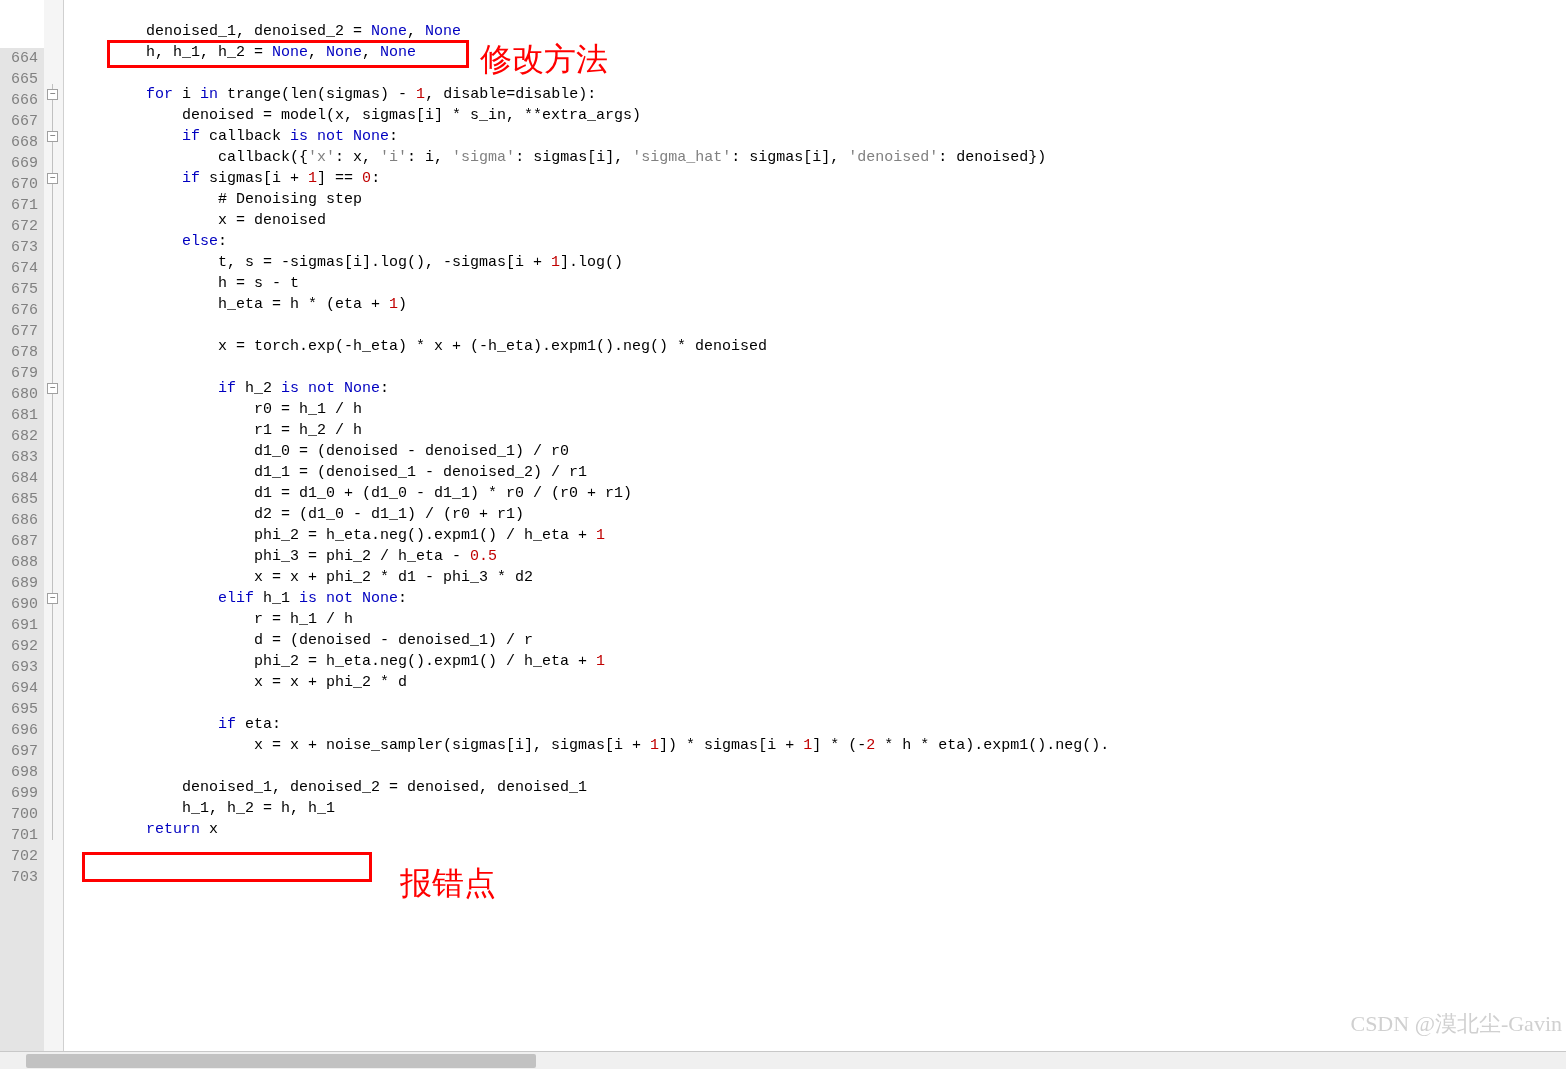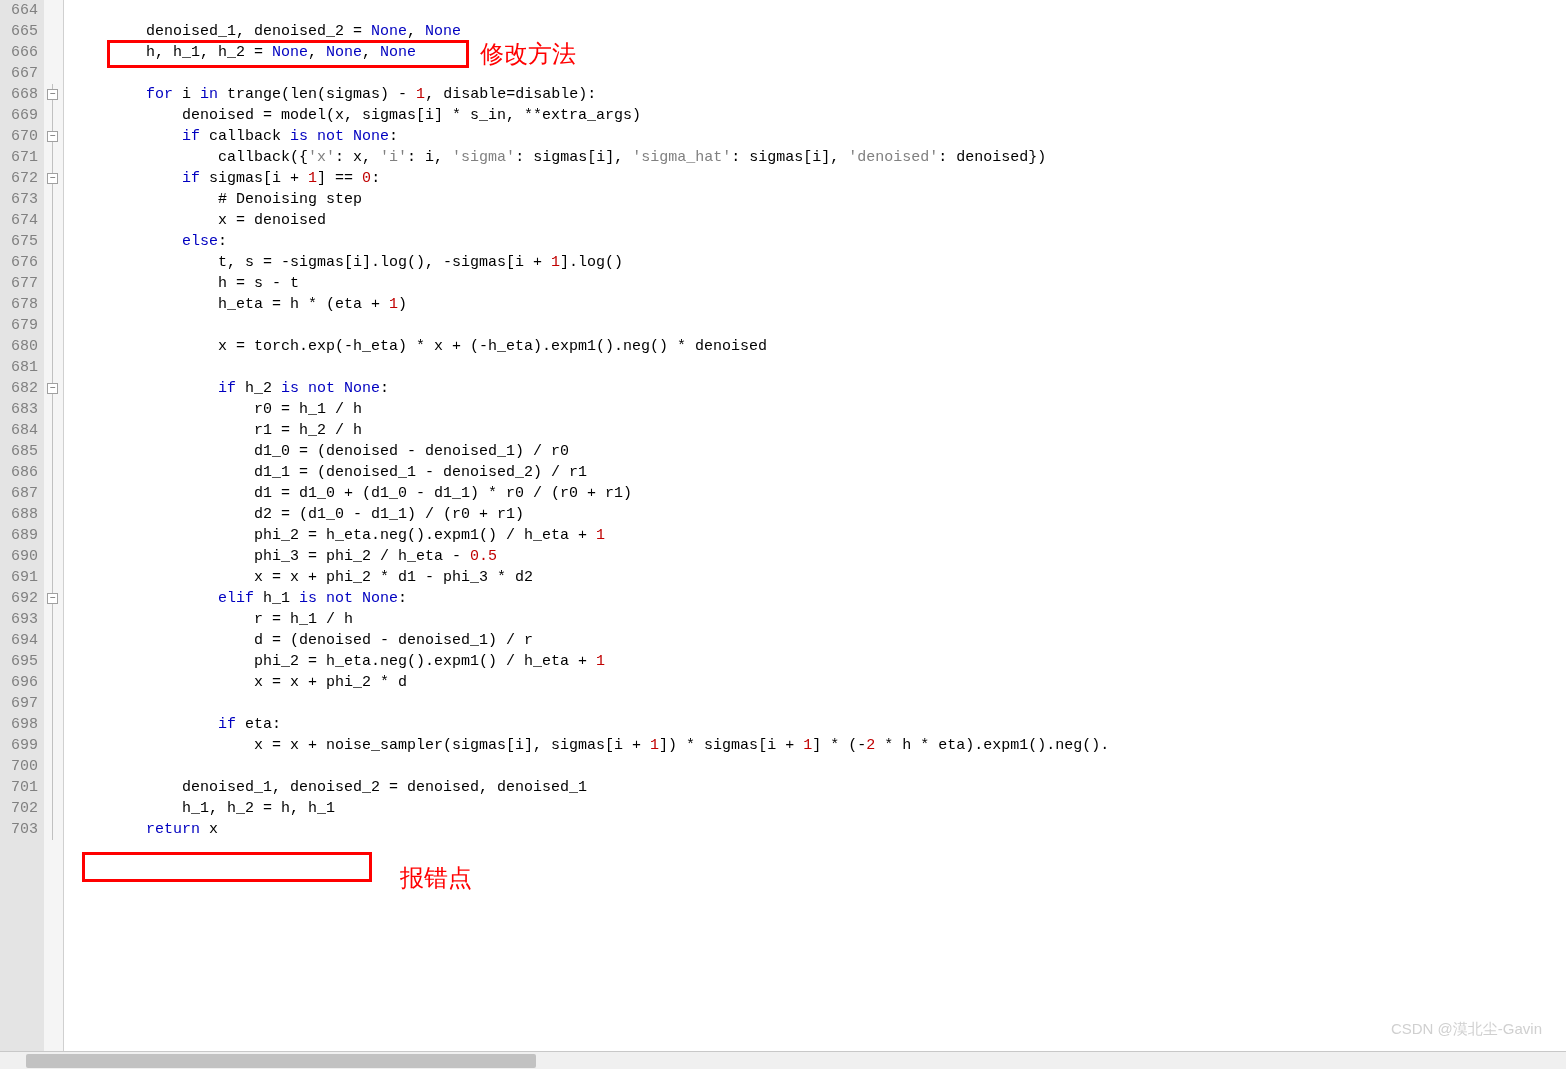--- a/index.html
+++ b/index.html
@@ -20,20 +20,21 @@
     line-height: 21px;
   }
   .gutter {
     background: #e4e4e4;
     color: #808080;
     text-align: right;
     padding: 0 6px 0 4px;
     user-select: none;
     flex-shrink: 0;
     min-width: 44px;
+    margin-top: 48px;
   }
   .gutter .ln { display:block; height:21px; }
   .fold {
     width: 20px;
     background: #f5f5f5;
     border-right: 1px solid #d0d0d0;
     flex-shrink: 0;
     position: relative;
   }
   .fold .mkr {
@@ -59,30 +60,30 @@
   
   .redbox {
     position:absolute;
     border:3px solid #ff0000;
     pointer-events:none;
   }
   .redtext {
     position:absolute;
     color:#ff0000;
     font-family: Liberation Sans, sans-serif;
-    font-size:24px;
+    font-size:32px;
     pointer-events:none;
     text-align:right;
   }
   .watermark {
     position:absolute;
-    right:24px; bottom:30px;
+    right:4px; bottom:30px;
     color:#d0d0d0;
-    font-family: Liberation Sans, sans-serif;
-    font-size:15px;
+    font-family: Liberation Serif, serif;
+    font-size:22px;
     pointer-events:none;
   }
   .hscroll {
     position:absolute; left:0; bottom:0; height:18px; width:100%;
     background:#f0f0f0; border-top:1px solid #c8c8c8;
   }
   .hscroll .thumb {
     position:absolute; top:2px; left:26px; height:14px; width:510px;
     background:#c2c2c2; border-radius:2px;
   }

